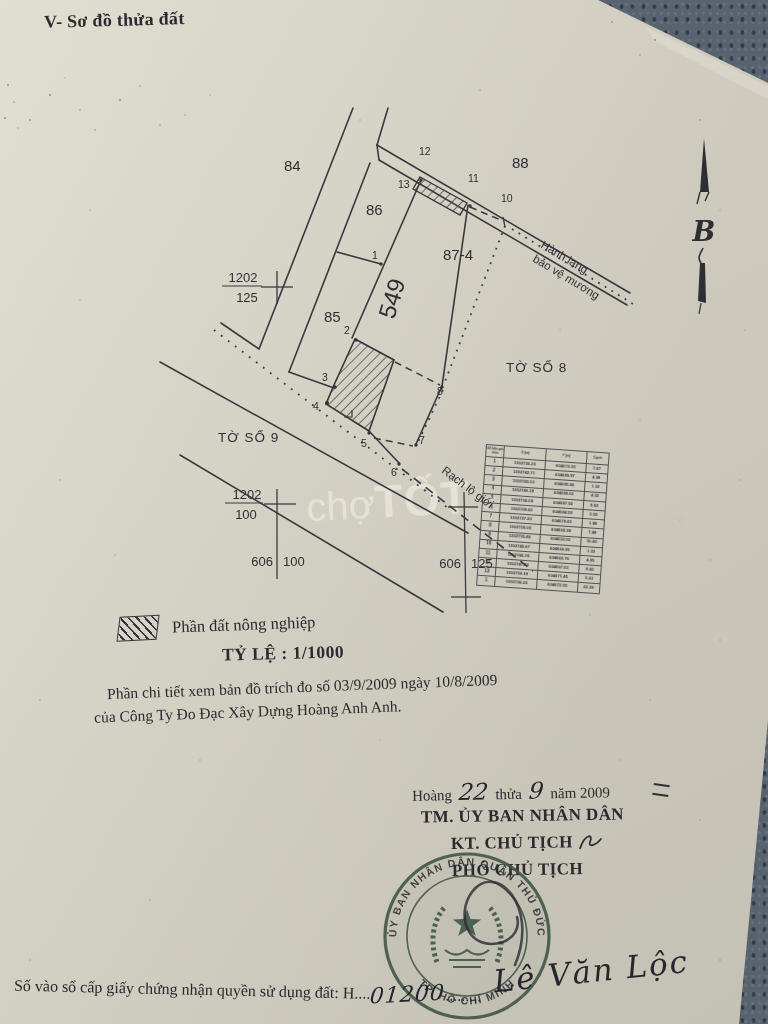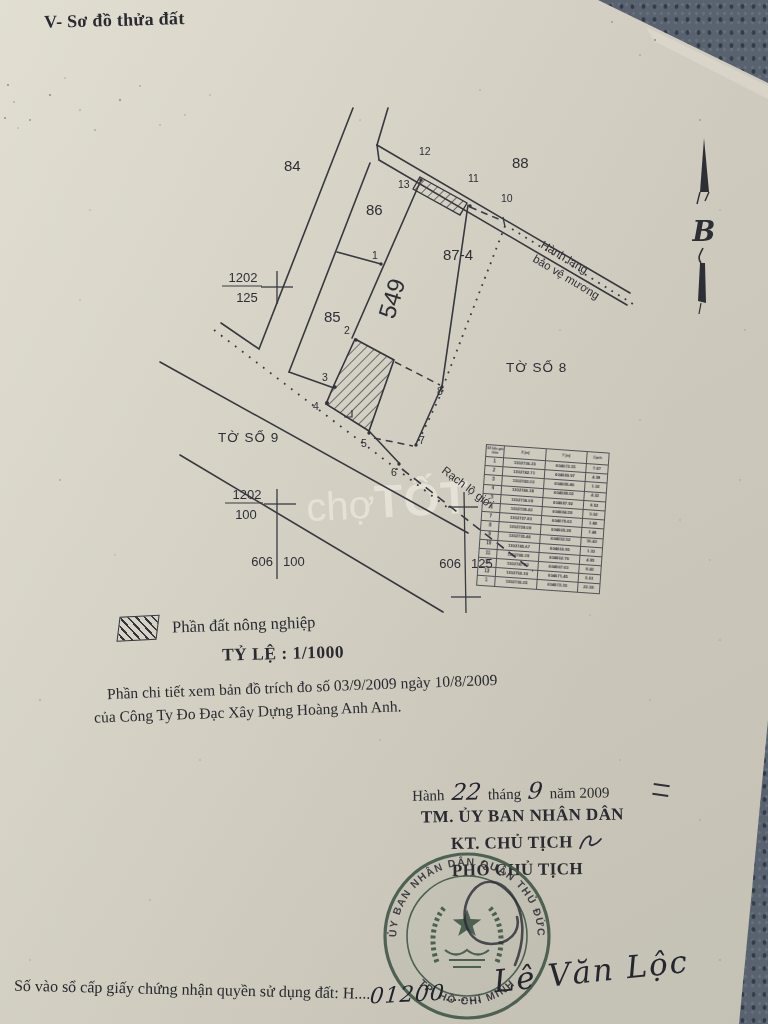--- a/index.html
+++ b/index.html
@@ -323,23 +323,23 @@
 
 <div id="legend-row" class="abs">
   <div id="legend-swatch"></div>
   <div id="legend-label" class="serif">Phần đất nông nghiệp</div>
 </div>
 <div id="scale-line" class="abs serif">TỶ LỆ : 1/1000</div>
 <div id="note1" class="abs serif note-line">Phần chi tiết xem bản đồ trích đo số 03/9/2009 ngày 10/8/2009</div>
 <div id="note2" class="abs serif note-line">của Công Ty Đo Đạc Xây Dựng Hoàng Anh Anh.</div>
 
 <div id="date-line" class="abs serif">
-  <span>Hành</span>
+  <span>Hoàng</span>
   <span class="hand">22</span>
-  <span>tháng</span>
+  <span>thửa</span>
   <span class="hand">9</span>
   <span>năm 2009</span>
 </div>
 <div id="equals-mark" class="abs"></div>
 <div id="org1" class="abs serif org-line">TM. ỦY BAN NHÂN DÂN</div>
 <div id="org2" class="abs serif org-line">
   <span>KT. CHỦ TỊCH</span>
   <svg width="26" height="20" viewBox="0 0 26 20">
     <path d="M3,16 C8,2 17,1 13,10 C11,15 18,14 24,7" stroke="#2a2a35" stroke-width="1.8" fill="none" stroke-linecap="round"></path>
   </svg>

